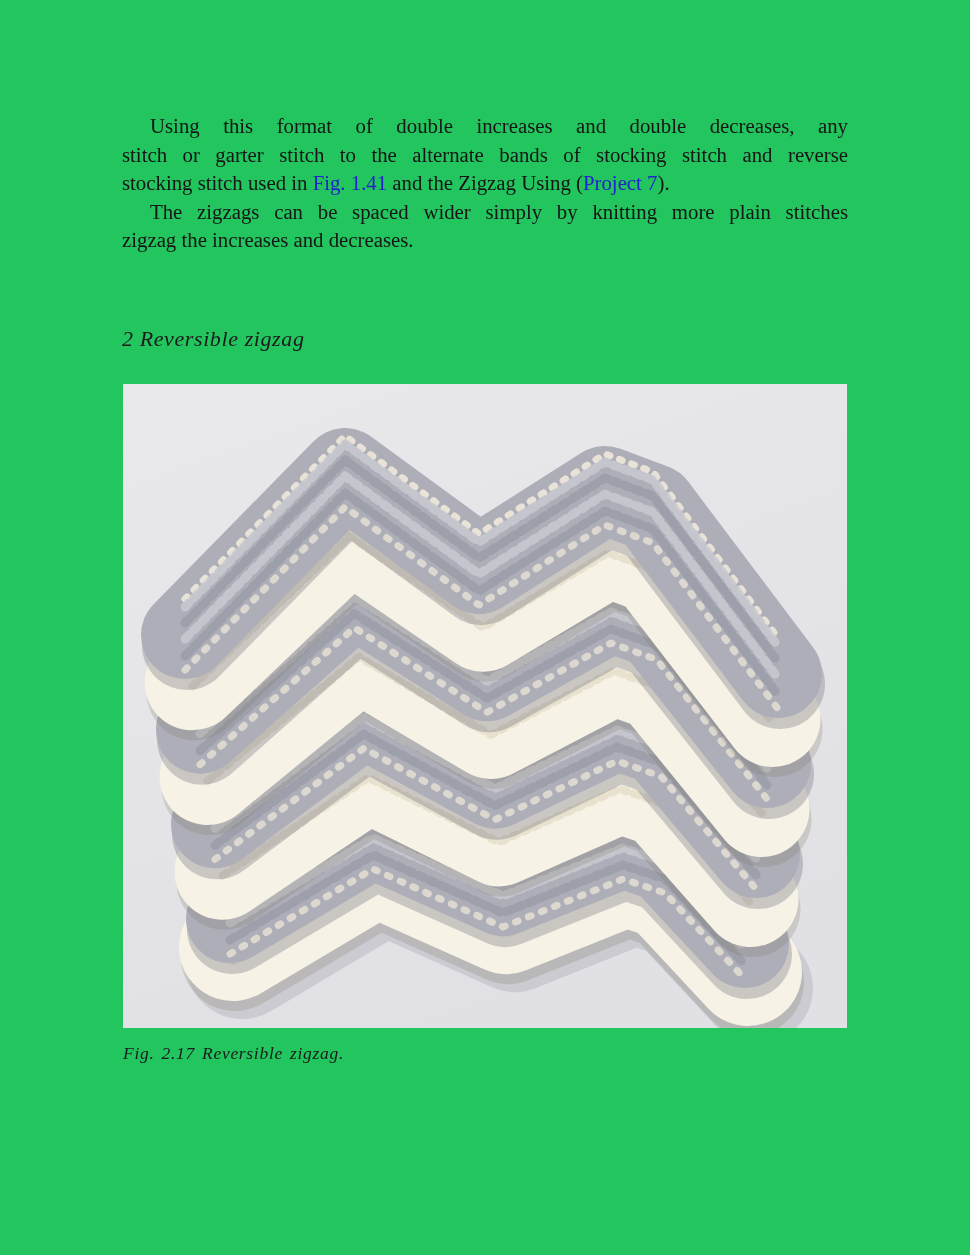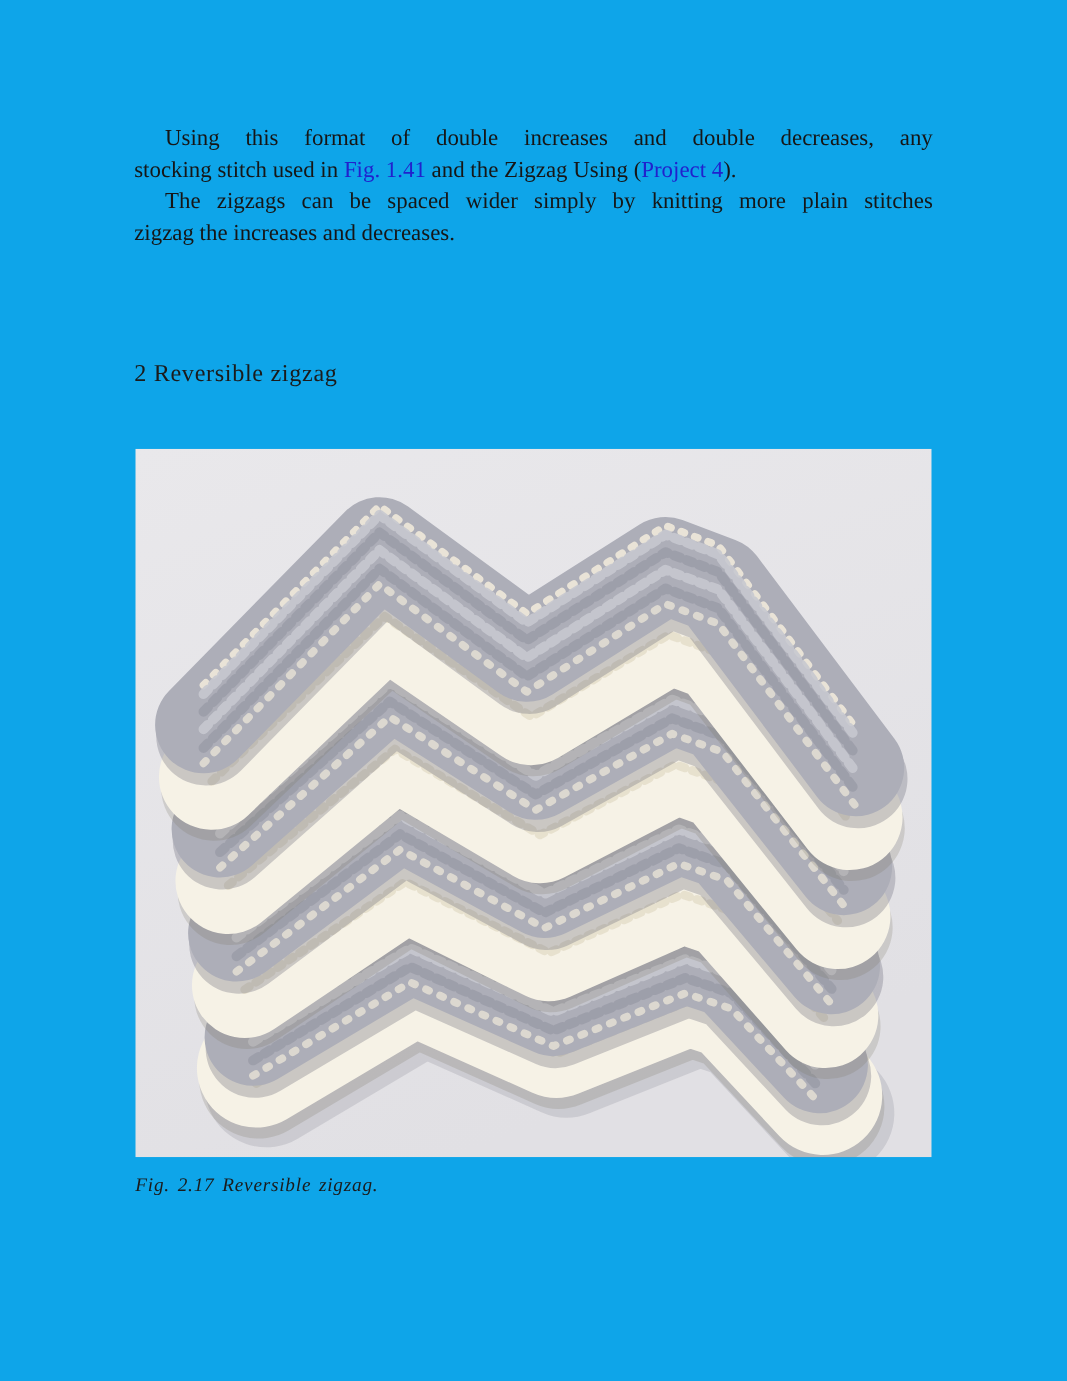--- a/index.html
+++ b/index.html
@@ -1,20 +1,20 @@
 <!DOCTYPE html>
 <html><head>
 <meta charset="utf-8">
 <style>
   html, body { margin: 0; padding: 0; }
   .page {
     position: relative;
     width: 970px;
     height: 1255px;
-    background: #0ea5e9;
+    background: #22c55e;
     font-family: "Liberation Serif", serif;
     color: #161616;
     overflow: hidden;
   }
   .body-text {
     position: absolute;
     left: 122px;
     top: 112px;
     width: 726px;
     font-size: 20.8px;
@@ -33,28 +33,29 @@
   .xref {
     color: #2121cd;
     cursor: pointer;
   }
   .section-heading {
     position: absolute;
     left: 122px;
     top: 326px;
     margin: 0;
     font-size: 22px;
+    font-style: italic;
     font-weight: normal;
     letter-spacing: 0.6px;
     color: #1b1b1b;
   }
   .knit-figure {
     position: absolute;
     left: 123px;
-    top: 408px;
+    top: 384px;
     width: 772px;
     margin: 0;
   }
   .photo {
     width: 724px;
     height: 644px;
   }
   .photo svg { display: block; }
   .caption {
     margin-top: 15px;
@@ -65,21 +66,22 @@
     color: #1b1b1b;
   }
 </style>
 </head>
 <body>
 
 <div class="page">
 
   <div class="body-text" id="paragraphs">
       <div class="line just indent"><span>Using this format of double increases and double decreases, any</span></div>
-      <div class="line"><span>stocking stitch used in </span><span class="xref">Fig. 1.41</span><span> and the Zigzag Using (</span><span class="xref">Project 4</span><span>).</span></div>
+      <div class="line just"><span>stitch or garter stitch to the alternate bands of stocking stitch and reverse</span></div>
+      <div class="line"><span>stocking stitch used in </span><span class="xref">Fig. 1.41</span><span> and the Zigzag Using (</span><span class="xref">Project 7</span><span>).</span></div>
       <div class="line just indent"><span>The zigzags can be spaced wider simply by knitting more plain stitches</span></div>
       <div class="line"><span>zigzag the increases and decreases.</span></div>
     </div>
 
   <h2 class="section-heading">2 Reversible zigzag</h2>
 
   <figure class="knit-figure">
     <div class="photo">
       <svg id="knit-svg" width="724" height="644" viewBox="0 0 724 644">
         <defs>

